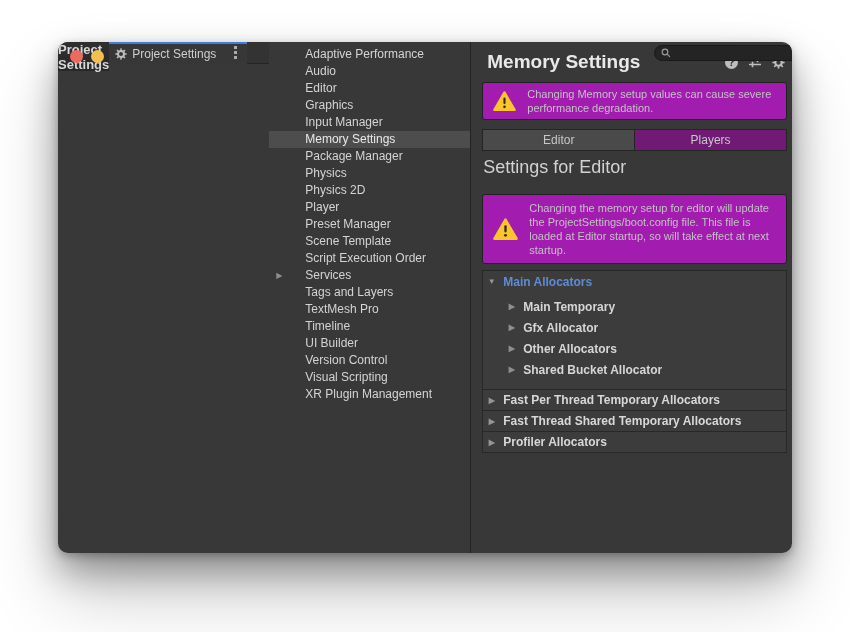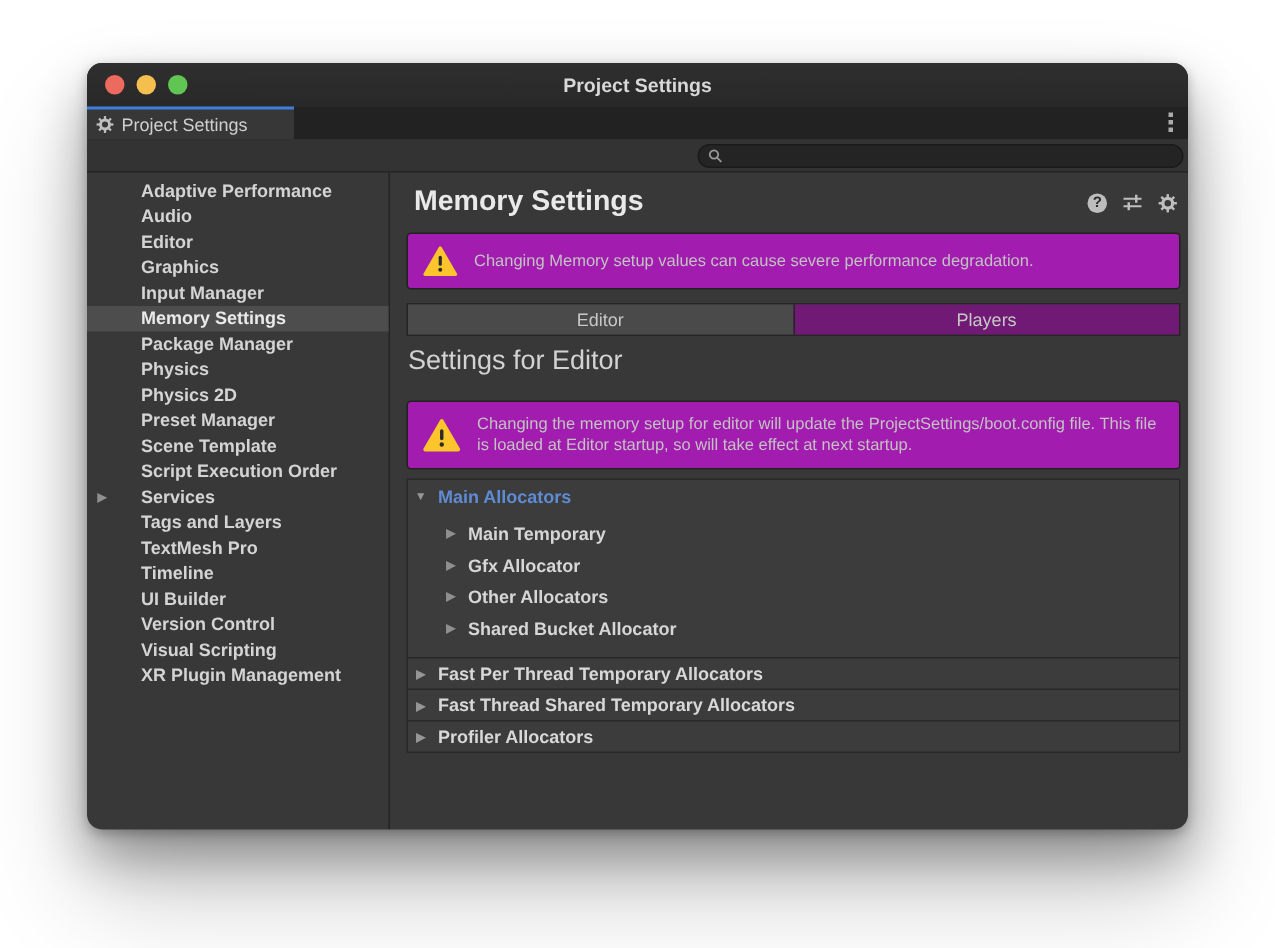--- a/index.html
+++ b/index.html
@@ -5,21 +5,21 @@
   * { margin:0; padding:0; box-sizing:border-box; }
   html,body { width:850px; height:632px; background:#ffffff; overflow:hidden;
               font-family:"Liberation Sans", sans-serif; }
   .stage { position:relative; width:850px; height:632px; }
 
   
   .window {
     position:absolute; left:58px; top:42px; width:734px; height:511px;
     border-radius:10px; background:#383838; overflow:hidden;
     box-shadow:0 18px 35px rgba(0,0,0,.32), 0 40px 70px rgba(0,0,0,.22), 0 3px 8px rgba(0,0,0,.25);
-    display:flex; flex-direction:column;
+    display:flex; 
   }
 
   
   .titlebar { height:29px; flex:0 0 29px; background:linear-gradient(#2f2f2f,#282828);
               position:relative; display:flex; align-items:center; justify-content:center; }
   .win-title { font-size:13px; font-weight:bold; color:#d8d8d8; }
   .traffic { position:absolute; left:12px; top:0; height:100%; display:flex; align-items:center; gap:8px; }
   .light { width:13px; height:13px; border-radius:50%; }
 
   
@@ -36,21 +36,21 @@
                background:#242424; border:1px solid #1a1a1a; border-radius:8px;
                display:flex; align-items:center; padding:0 6px; gap:4px; }
   .searchbox input { flex:1; background:transparent; border:none; outline:none;
                      color:#d0d0d0; font-size:11px; font-family:"Liberation Sans", sans-serif; }
 
   
   .content { flex:1; display:flex; min-height:0; }
   .sidebar { width:202px; flex:0 0 202px; border-right:1px solid #232323; padding-top:4px;
              font-size:12px; color:#d4d4d4; }
   .side-item { height:17px; line-height:17px; padding-left:36px; position:relative;
-               white-space:nowrap; cursor:pointer;font-weight:bold; }
+               white-space:nowrap; cursor:pointer; }
   .side-item.selected { background:#4d4d4d; color:#eaeaea; }
   .side-arrow { position:absolute; left:7px; top:0; font-size:8px; color:#8f8f8f; }
 
   .main { flex:1; min-width:0; padding:7px 5px 0 11px; }
 
   .page-head { display:flex; align-items:center; justify-content:space-between; margin:2px 2px 0 5px; }
   .page-title { font-size:19px; font-weight:bold; color:#e9e9e9; }
   .head-icons { display:flex; align-items:center; gap:10px; }
   .help-badge { width:13px; height:13px; border-radius:50%; background:#bdbdbd; color:#2c2c2c;
                 font-size:10px; font-weight:bold; display:flex; align-items:center; justify-content:center; cursor:pointer; }
@@ -140,20 +140,21 @@
       <div class="sidebar">
         <div class="side-item">Adaptive Performance</div>
         <div class="side-item">Audio</div>
         <div class="side-item">Editor</div>
         <div class="side-item">Graphics</div>
         <div class="side-item">Input Manager</div>
         <div class="side-item selected">Memory Settings</div>
         <div class="side-item">Package Manager</div>
         <div class="side-item">Physics</div>
         <div class="side-item">Physics 2D</div>
+        <div class="side-item">Player</div>
         <div class="side-item">Preset Manager</div>
         <div class="side-item">Scene Template</div>
         <div class="side-item">Script Execution Order</div>
         <div class="side-item">
           <span class="side-arrow">▶</span>
           <span>Services</span>
         </div>
         <div class="side-item">Tags and Layers</div>
         <div class="side-item">TextMesh Pro</div>
         <div class="side-item">Timeline</div>

